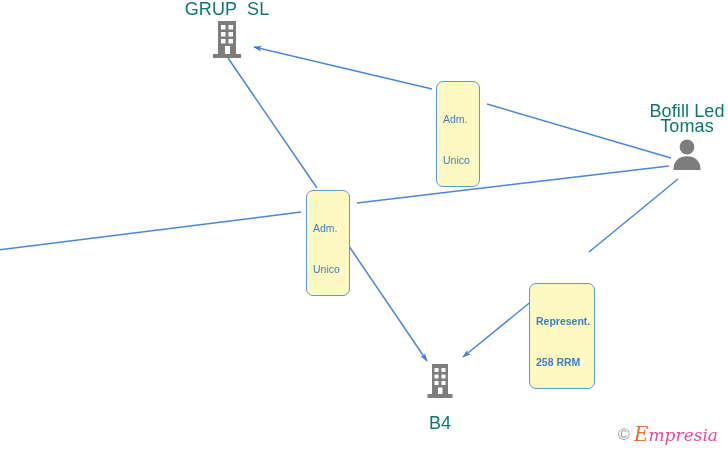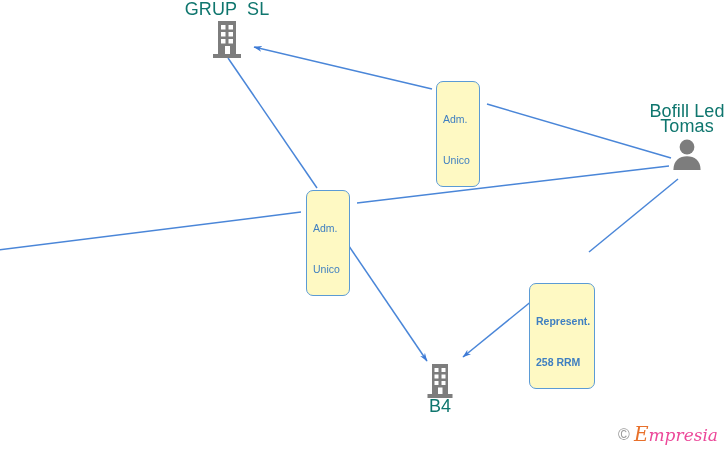--- a/index.html
+++ b/index.html
@@ -106,21 +106,21 @@
     <rect x="7" y="1" width="16" height="30" fill="#7d7d7d"></rect>
     <rect x="2.5" y="31" width="25" height="4" fill="#7d7d7d"></rect>
     <rect x="9.5" y="5" width="4" height="4" fill="#ffffff"></rect>
     <rect x="16.5" y="5" width="4" height="4" fill="#ffffff"></rect>
     <rect x="9.5" y="11.5" width="4" height="4" fill="#ffffff"></rect>
     <rect x="16.5" y="11.5" width="4" height="4" fill="#ffffff"></rect>
     <rect x="9.5" y="18" width="4" height="4" fill="#ffffff"></rect>
     <rect x="16.5" y="18" width="4" height="4" fill="#ffffff"></rect>
     <rect x="13" y="24.5" width="4.5" height="6.5" fill="#ffffff"></rect>
   </svg>
-  <div class="node-label" style="margin-top:0;">B4</div>
+  <div class="node-label" style="margin-top:17px;">B4</div>
 </div>
 
 <div class="edge-label" style="left:436px;top:81px;width:44px;">
   <span>Adm.</span>
   <span>Unico</span>
 </div>
 
 <div class="edge-label" style="left:306px;top:190px;width:44px;">
   <span>Adm.</span>
   <span>Unico</span>

